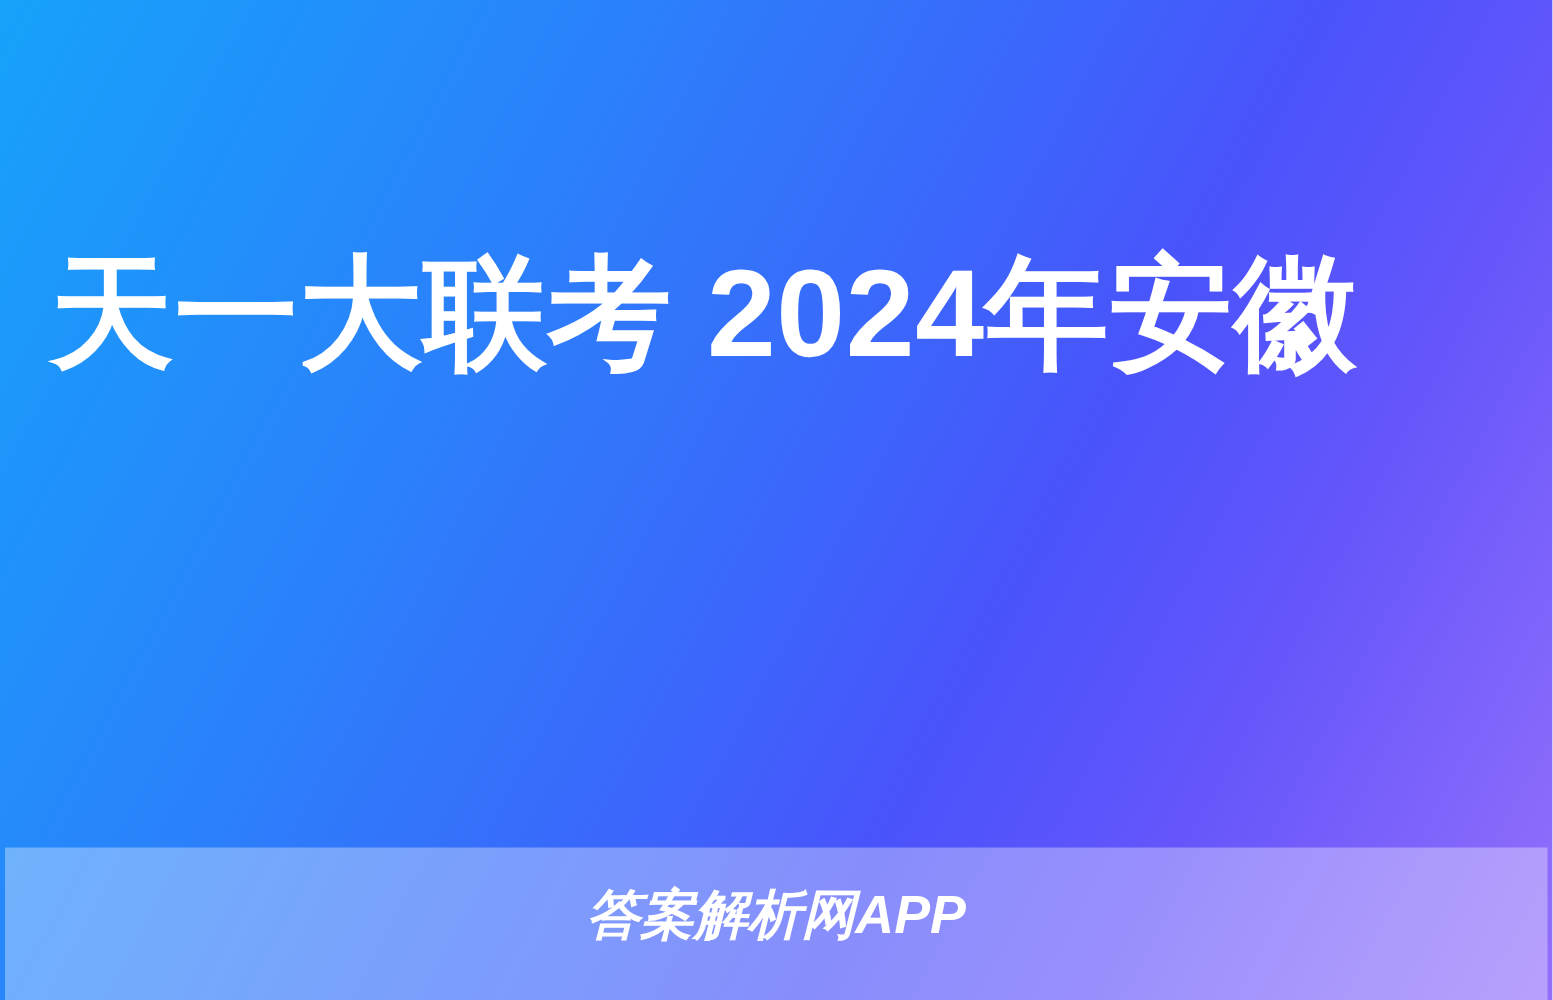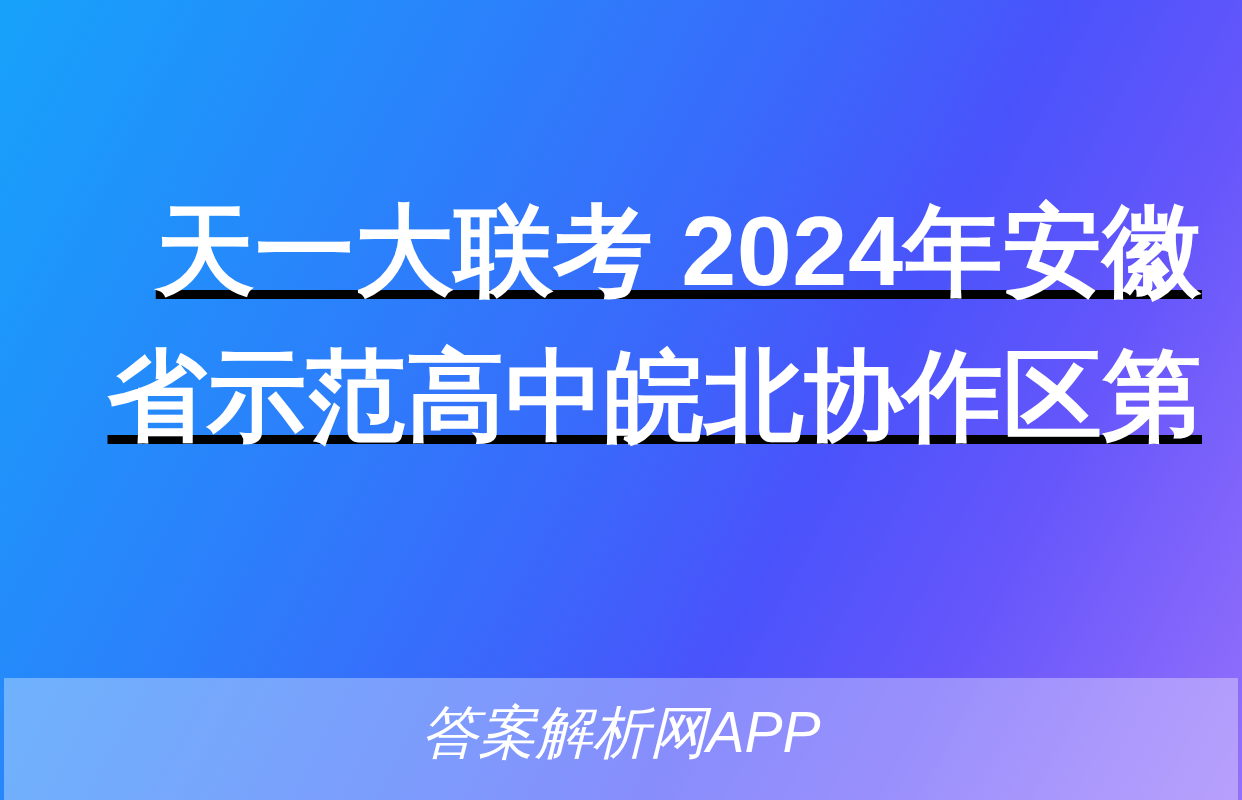--- a/index.html
+++ b/index.html
@@ -46,24 +46,23 @@
     background: rgba(255, 255, 255, 0.34);
     pointer-events: none;
   }
 
   
   .title-block {
     position: absolute;
     left: 0;
     right: 0;
     top: 178px;
-    text-align: right;
+    text-align: left;
     padding: 0 40px;
     box-sizing: border-box;
-    text-decoration: underline;
   }
 
   .title-line {
     display: block;
     color: #ffffff;
     font-size: 99px;
     line-height: 145px;
     font-weight: 700;
     letter-spacing: 0.5px;
     white-space: nowrap;
@@ -76,39 +75,38 @@
     left: 0;
     right: 0;
     top: 706px;
     text-align: center;
     pointer-events: none;
   }
 
   .watermark-text {
     display: inline-block;
     color: #ffffff;
-    font-size: 57px;
+    font-size: 43px;
     line-height: 52px;
-    font-weight: 400;
+    font-weight: 700;
     font-style: italic;
     letter-spacing: 0px;
     white-space: nowrap;
     text-align: right;
   }
 </style>
 </head>
 <body>
 
 <div id="card">
 
   <div class="bg-layer"></div>
 
   <div class="title-block">
     <span class="title-line">天一大联考 2024年安徽</span>
-    <span class="title-line">省示范高中皖北协作区第</span>
   </div>
 
   <div class="footer-band"></div>
 
   <div class="watermark">
     <span class="watermark-text">答案解析网APP</span>
   </div>
 
 </div>
 

